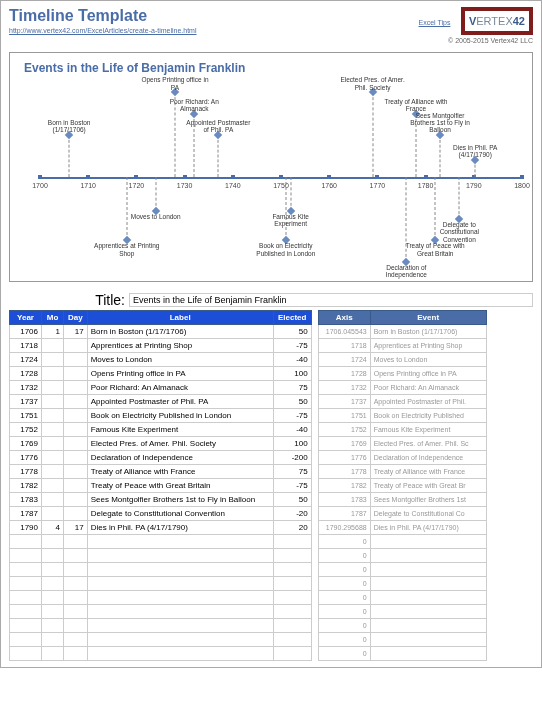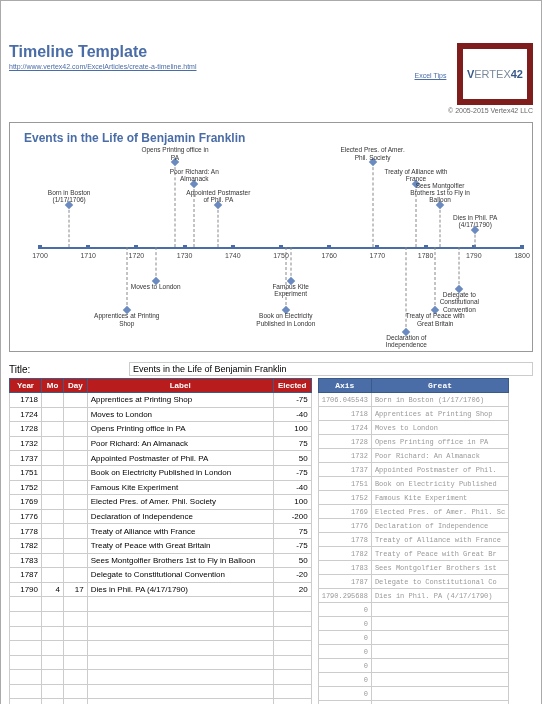--- a/index.html
+++ b/index.html
@@ -1,49 +1,49 @@
 <!DOCTYPE html>
 <html><head>
 <meta charset="utf-8">
 <style>
   * { box-sizing: border-box; margin: 0; padding: 0; }
   body { font-family: Arial, sans-serif; font-size: 9px; background: #fff; width: 542px; }
   .page { border: 1px solid #aaa; padding: 6px 8px; }
-  .header { display: flex; justify-content: space-between; align-items: flex-start; padding-bottom: 2px; margin-top: 36px; }
+  .header { display: flex; justify-content: space-between; align-items: flex-start; padding-bottom: 2px; }
   .hleft { flex: 1; }
   .title { color: #4a6da7; font-size: 16px; font-weight: bold; }
   .link { color: #4a6da7; text-decoration: underline; font-size: 7px; display: inline-block; margin-top: 2px; }
   .link.tips { margin-right: 8px; }
   .hright { text-align: right; }
-  .logo { font-family: 'Trebuchet MS', sans-serif; font-size: 11px; color: #7a8a9a; border: 6px solid #7f1d1d; padding: 19px 4px; display: inline-block; }
+  .logo { font-family: 'Trebuchet MS', sans-serif; font-size: 11px; color: #7a8a9a; border: 4px solid #7f1d1d; padding: 4px 4px; display: inline-block; }
   .logo b { color: #3a5a8a; font-weight: bold; }
   .copy { font-size: 7px; color: #666; margin-top: 2px; }
   .chart { border: 1px solid #999; margin-top: 6px; height: 230px; position: relative; background: #fff; }
   .ctitle { color: #4a6da7; font-size: 12px; font-weight: bold; padding: 8px 0 0 14px; }
   .plot { position: absolute; left: 30px; top: 30px; right: 10px; bottom: 10px; }
   .axis-line { position: absolute; top: 50%; left: 0; right: 0; height: 2px; background: #4a6da7; }
   .tick { position: absolute; top: 50%; width: 4px; height: 4px; background: #4a6da7; transform: translate(-50%, -50%); }
   .tick-lbl { position: absolute; top: 50%; margin-top: 5px; font-size: 7px; color: #444; transform: translateX(-50%); }
   .pt { position: absolute; width: 6px; height: 6px; background: #6a8ac0; transform: translate(-50%, -50%) rotate(45deg); }
   .leader { position: absolute; width: 0; border-left: 1px dashed #888; transform: translateX(-50%); }
   .evt-lbl { position: absolute; font-size: 6.5px; color: #333; line-height: 1.1; max-width: 70px; text-align: center; transform: translateX(-50%); }
   .evt-lbl.above { transform: translate(-50%, -100%); }
   .gap { height: 10px; }
   .trow { display: flex; align-items: center; margin-bottom: 1px; }
-  .trow .lbl { width: 120px; padding-right: 4px; font-size: 10px; }
+  .trow .lbl { width: 120px; text-align: right; padding-right: 4px; font-size: 14px; }
   .trow .val { flex: 1; background: #fff; border: 1px solid #ccc; padding: 1px 3px; font-size: 9px; }
   .tbl-wrap { display: flex; gap: 6px; margin-top: 2px; }
   .tbl { border-collapse: collapse; }
-  .tbl th { background: #b91c1c; color: #fff; font-size: 8px; font-weight: bold; padding: 2px 4px; text-align: center; border: 1px solid #3a5a87; }
+  .tbl th { background: #1d4ed8; color: #fff; font-size: 8px; font-weight: bold; padding: 2px 4px; text-align: center; border: 1px solid #3a5a87; }
   .tbl td { border: 1px solid #ccc; padding: 1px 3px; font-size: 8px; height: 14px; }
   .tbl.left td.event { min-width: 186px; }
   .tbl.left td.yr { width: 32px; text-align: right; }
   .tbl.left td.mo, .tbl.left td.dy { width: 22px; text-align: right; }
   .tbl.left td.ht { width: 38px; text-align: right; }
-  .tbl.right { color: #999; font-family: Liberation Mono, monospace; }
+  .tbl.right { color: #999; }
   .tbl.right th { background: #4a6da7; }
   .tbl.right td.ax { width: 52px; text-align: right; font-size: 7px; }
   .tbl.right td.lb { width: 116px; font-size: 7px; white-space: nowrap; overflow: hidden; }
 </style>
 </head>
 <body>
 
 <div class="page">
   <div class="header">
     <div class="hleft">
@@ -146,20 +146,27 @@
           <tr>
         <th>Year</th>
         <th>Mo</th>
         <th>Day</th>
         <th>Label</th>
         <th>Elected</th>
       </tr>
         </thead>
       <tbody id="tb-left">
           <tr>
+            <td class="yr">1706</td>
+            <td class="mo">1</td>
+            <td class="dy">17</td>
+            <td class="event">Born in Boston (1/17/1706)</td>
+            <td class="ht">50</td>
+          </tr>
+          <tr>
             <td class="yr">1718</td>
             <td class="mo"></td>
             <td class="dy"></td>
             <td class="event">Apprentices at Printing Shop</td>
             <td class="ht">-75</td>
           </tr>
           <tr>
             <td class="yr">1724</td>
             <td class="mo"></td>
             <td class="dy"></td>
@@ -312,21 +319,21 @@
             <td class="dy"></td>
             <td class="event"></td>
             <td class="ht"></td>
           </tr>
         </tbody>
     </table>
     <table class="tbl right">
       <thead>
           <tr>
         <th>Axis</th>
-        <th>Great</th>
+        <th>Event</th>
       </tr>
         </thead>
       <tbody id="tb-right">
           <tr>
             <td class="ax">1706.045543</td>
             <td class="lb">Born in Boston (1/17/1706)</td>
           </tr>
           <tr>
             <td class="ax">1718</td>
             <td class="lb">Apprentices at Printing Shop</td>

